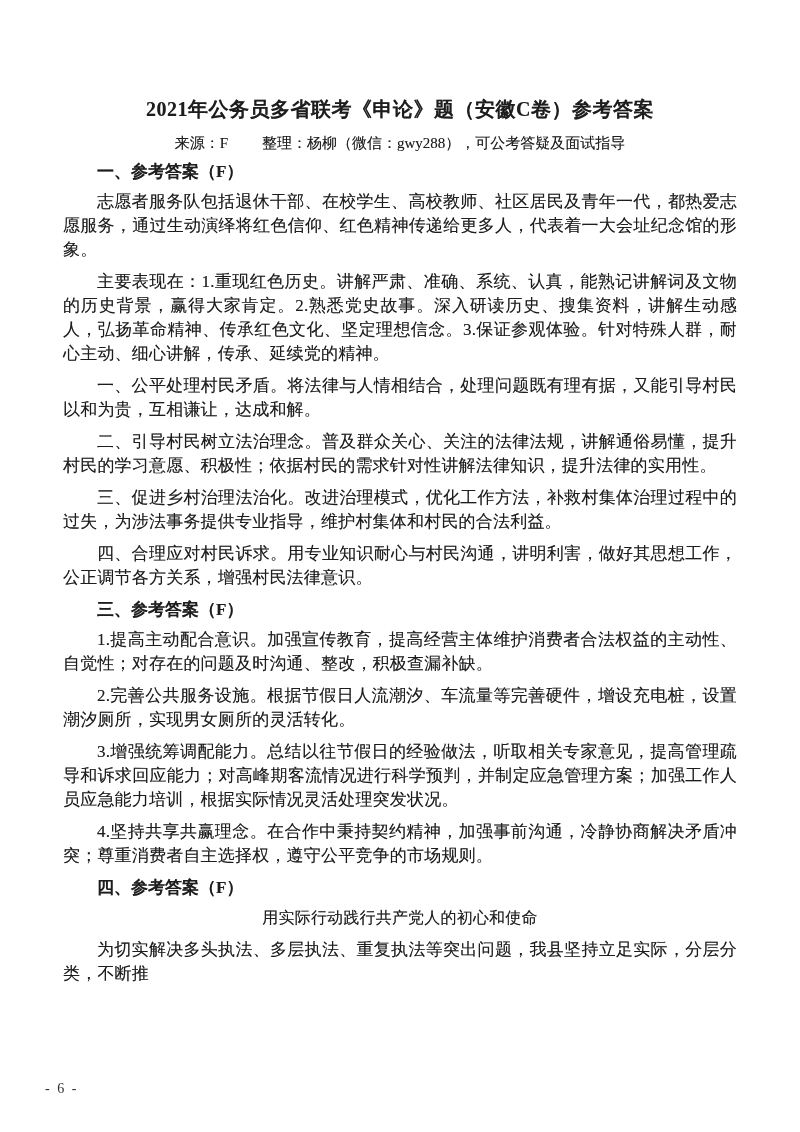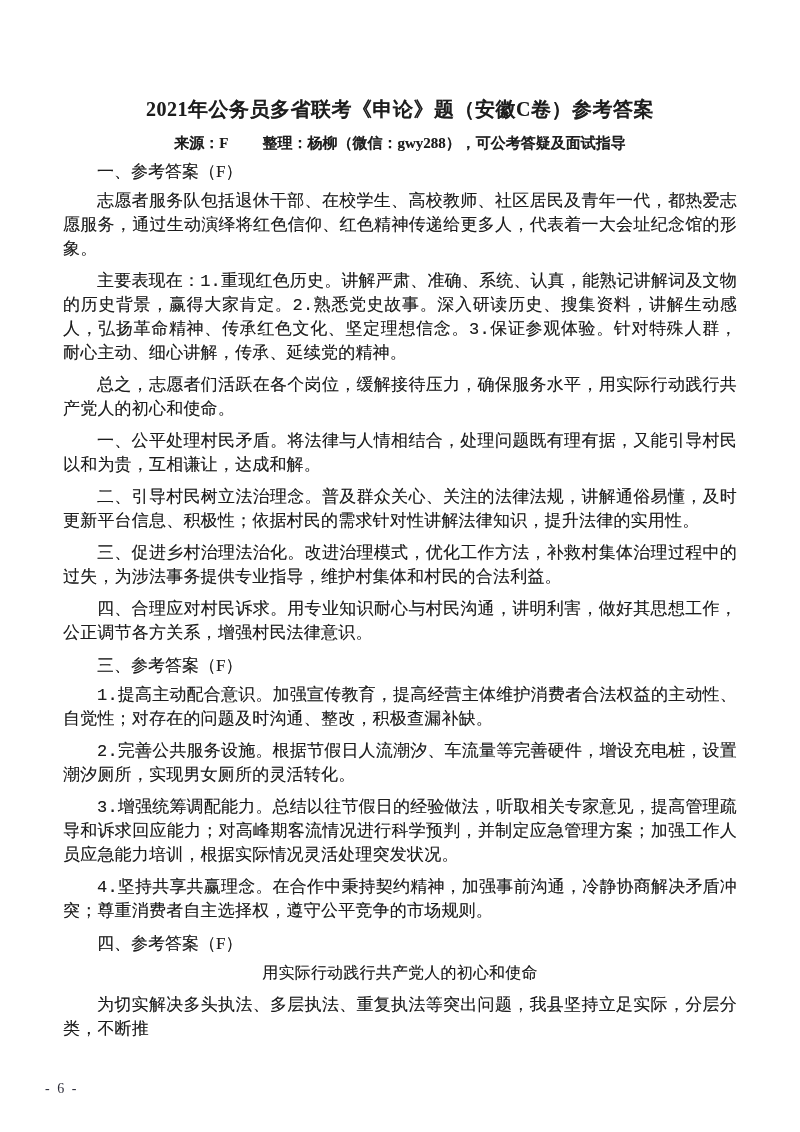--- a/index.html
+++ b/index.html
@@ -35,37 +35,35 @@
     letter-spacing: 0.5px;
   }
   .source-line {
     margin: 0 0 6px 0;
     font-size: 15px;
     line-height: 22px;
     text-align: center;
     display: flex;
     justify-content: center;
     gap: 34px;
-    font-weight: bold;
   }
   .sec-heading {
     margin: 4px 0 6px 0;
     font-size: 17px;
     line-height: 24px;
-    font-weight: 400;
+    font-weight: 700;
     text-indent: 2em;
   }
   .para {
     margin: 0 0 8px 0;
     font-size: 17px;
     line-height: 24px;
     text-align: justify;
     text-indent: 2em;
     letter-spacing: 0.2px;
-    font-family: Liberation Mono, monospace;
   }
   .center-subtitle {
     margin: 2px 0 8px 0;
     font-size: 16px;
     line-height: 24px;
     text-align: center;
     text-indent: 0;
   }
   .footer-page-num {
     position: absolute;
@@ -87,26 +85,25 @@
 
   <div class="source-line">
     <span>来源：F</span>
     <span>整理：杨柳（微信：gwy288），可公考答疑及面试指导</span>
   </div>
 
   <section>
     <h2 class="sec-heading">一、参考答案（F）</h2>
     <p class="para">志愿者服务队包括退休干部、在校学生、高校教师、社区居民及青年一代，都热爱志愿服务，通过生动演绎将红色信仰、红色精神传递给更多人，代表着一大会址纪念馆的形象。</p>
     <p class="para">主要表现在：1.重现红色历史。讲解严肃、准确、系统、认真，能熟记讲解词及文物的历史背景，赢得大家肯定。2.熟悉党史故事。深入研读历史、搜集资料，讲解生动感人，弘扬革命精神、传承红色文化、坚定理想信念。3.保证参观体验。针对特殊人群，耐心主动、细心讲解，传承、延续党的精神。</p>
-    <p class="para">总之，志愿者们活跃在各个岗位，缓解接待压力，确保服务水平，用实际行动践行共产党人的初心和使命。</p>
   </section>
 
   <section>
     <p class="para">一、公平处理村民矛盾。将法律与人情相结合，处理问题既有理有据，又能引导村民以和为贵，互相谦让，达成和解。</p>
-    <p class="para">二、引导村民树立法治理念。普及群众关心、关注的法律法规，讲解通俗易懂，及时更新平台信息、积极性；依据村民的需求针对性讲解法律知识，提升法律的实用性。</p>
+    <p class="para">二、引导村民树立法治理念。普及群众关心、关注的法律法规，讲解通俗易懂，提升村民的学习意愿、积极性；依据村民的需求针对性讲解法律知识，提升法律的实用性。</p>
     <p class="para">三、促进乡村治理法治化。改进治理模式，优化工作方法，补救村集体治理过程中的过失，为涉法事务提供专业指导，维护村集体和村民的合法利益。</p>
     <p class="para">四、合理应对村民诉求。用专业知识耐心与村民沟通，讲明利害，做好其思想工作，公正调节各方关系，增强村民法律意识。</p>
   </section>
 
   <section>
     <h2 class="sec-heading">三、参考答案（F）</h2>
     <p class="para">1.提高主动配合意识。加强宣传教育，提高经营主体维护消费者合法权益的主动性、自觉性；对存在的问题及时沟通、整改，积极查漏补缺。</p>
     <p class="para">2.完善公共服务设施。根据节假日人流潮汐、车流量等完善硬件，增设充电桩，设置潮汐厕所，实现男女厕所的灵活转化。</p>
     <p class="para">3.增强统筹调配能力。总结以往节假日的经验做法，听取相关专家意见，提高管理疏导和诉求回应能力；对高峰期客流情况进行科学预判，并制定应急管理方案；加强工作人员应急能力培训，根据实际情况灵活处理突发状况。</p>
     <p class="para">4.坚持共享共赢理念。在合作中秉持契约精神，加强事前沟通，冷静协商解决矛盾冲突；尊重消费者自主选择权，遵守公平竞争的市场规则。</p>

